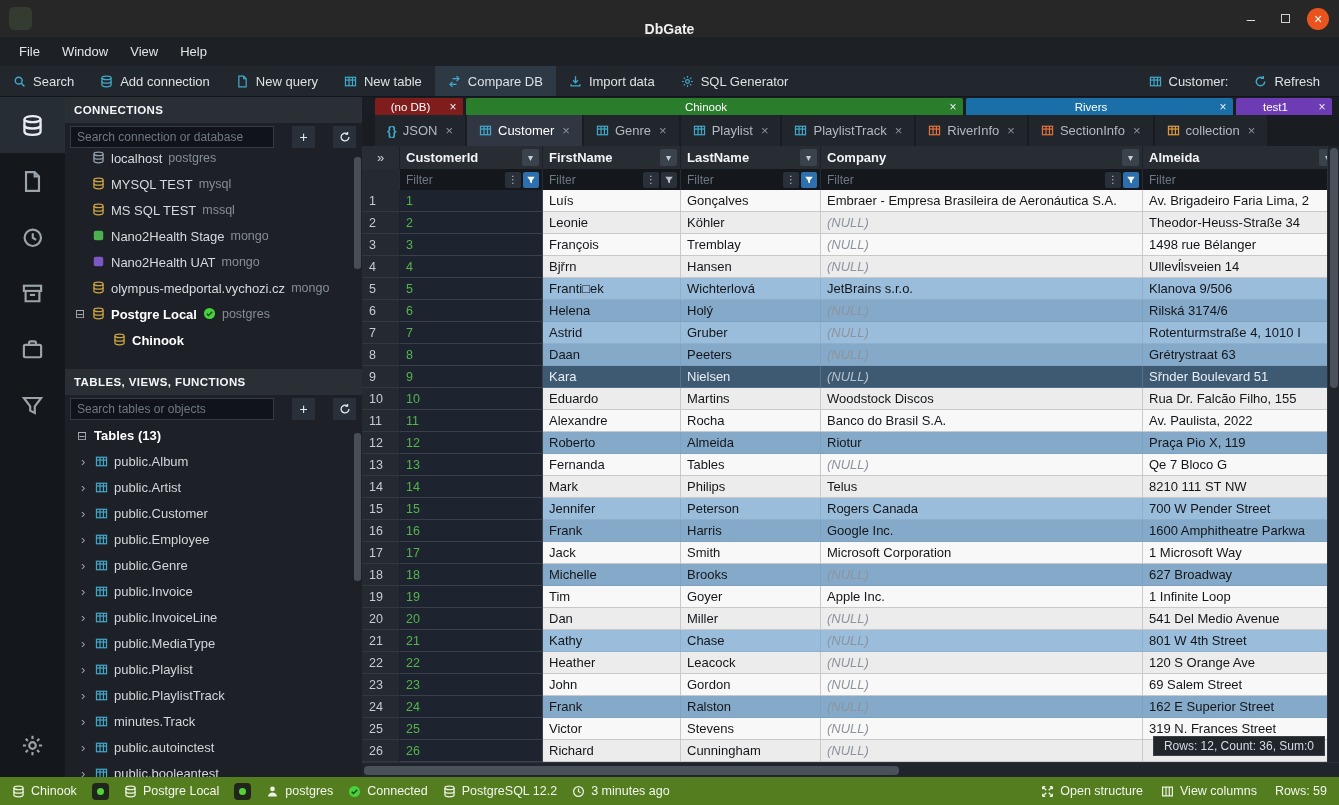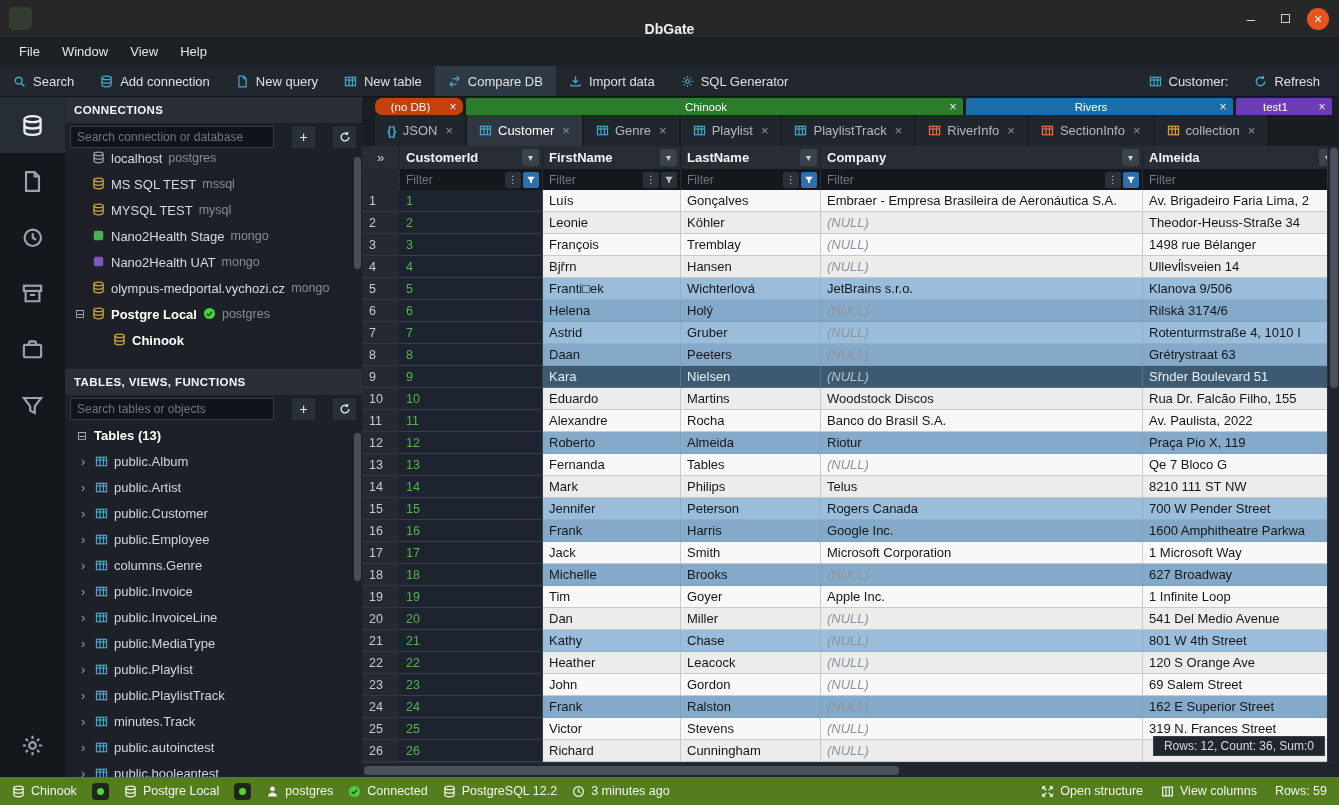--- a/index.html
+++ b/index.html
@@ -377,37 +377,37 @@
 
           <div class="citem">
 
             <span class="cicon" data-icon-bind="icon" style="color: rgb(205, 165, 62);">
               <svg viewBox="0 0 16 16" fill="none" stroke="currentColor" stroke-width="1.6">
                 <ellipse cx="8" cy="3.6" rx="5.6" ry="2.1"></ellipse>
                 <path d="M2.4 3.6v8.8c0 1.2 2.5 2.1 5.6 2.1s5.6-.9 5.6-2.1V3.6"></path>
                 <path d="M2.4 8c0 1.2 2.5 2.1 5.6 2.1S13.6 9.2 13.6 8"></path>
               </svg>
             </span>
-            <span class="cname">MS SQL TEST</span>
-
-            <span class="cengine">mssql</span>
+            <span class="cname">MYSQL TEST</span>
+
+            <span class="cengine">mysql</span>
           </div>
 
           <div class="citem">
 
             <span class="cicon" data-icon-bind="icon" style="color: rgb(205, 165, 62);">
               <svg viewBox="0 0 16 16" fill="none" stroke="currentColor" stroke-width="1.6">
                 <ellipse cx="8" cy="3.6" rx="5.6" ry="2.1"></ellipse>
                 <path d="M2.4 3.6v8.8c0 1.2 2.5 2.1 5.6 2.1s5.6-.9 5.6-2.1V3.6"></path>
                 <path d="M2.4 8c0 1.2 2.5 2.1 5.6 2.1S13.6 9.2 13.6 8"></path>
               </svg>
             </span>
-            <span class="cname">MYSQL TEST</span>
-
-            <span class="cengine">mysql</span>
+            <span class="cname">MS SQL TEST</span>
+
+            <span class="cengine">mssql</span>
           </div>
 
           <div class="citem">
 
             <span class="cicon" data-icon-bind="icon" style="color: rgb(76, 175, 80);">
               <svg viewBox="0 0 16 16">
                 <rect x="2.2" y="2.2" width="11.6" height="11.6" rx="2.4" fill="currentColor"></rect>
               </svg>
             </span>
             <span class="cname">Nano2Health Stage</span>
@@ -546,21 +546,21 @@
           <div class="titem">
             <span class="tchev" data-icon="chevron">›</span>
             <span class="ticon" data-icon="table">
               <svg viewBox="0 0 16 16" fill="none" stroke="currentColor" stroke-width="1.5">
                 <rect x="1.8" y="2.8" width="12.4" height="10.4"></rect>
                 <line x1="1.8" y1="6.2" x2="14.2" y2="6.2"></line>
                 <line x1="6.2" y1="2.8" x2="6.2" y2="13.2"></line>
                 <line x1="10.4" y1="2.8" x2="10.4" y2="13.2"></line>
               </svg>
             </span>
-            <span>columns.Genre</span>
+            <span>public.Genre</span>
           </div>
 
           <div class="titem">
             <span class="tchev" data-icon="chevron">›</span>
             <span class="ticon" data-icon="table">
               <svg viewBox="0 0 16 16" fill="none" stroke="currentColor" stroke-width="1.5">
                 <rect x="1.8" y="2.8" width="12.4" height="10.4"></rect>
                 <line x1="1.8" y1="6.2" x2="14.2" y2="6.2"></line>
                 <line x1="6.2" y1="2.8" x2="6.2" y2="13.2"></line>
                 <line x1="10.4" y1="2.8" x2="10.4" y2="13.2"></line>
@@ -661,21 +661,21 @@
           </div>
         </div>
       <div class="pscroll" id="ps1"></div>
       <div class="pscroll" id="ps2"></div>
     </div>
 
     <div class="content">
 
       <div class="dbgroups">
 
-          <div class="dbg" style="background: #c2410c; width: 88px; border-radius: 7px;">
+          <div class="dbg" style="background: #7f1d1d; width: 88px;">
             <span class="dbglabel">(no DB)</span>
             <span class="dbgclose" data-icon="close">×</span>
           </div>
 
           <div class="dbg" style="background: rgb(42, 126, 43); width: 497px;">
             <span class="dbglabel">Chinook</span>
             <span class="dbgclose" data-icon="close">×</span>
           </div>
 
           <div class="dbg" style="background: rgb(27, 111, 168); width: 267px;">

